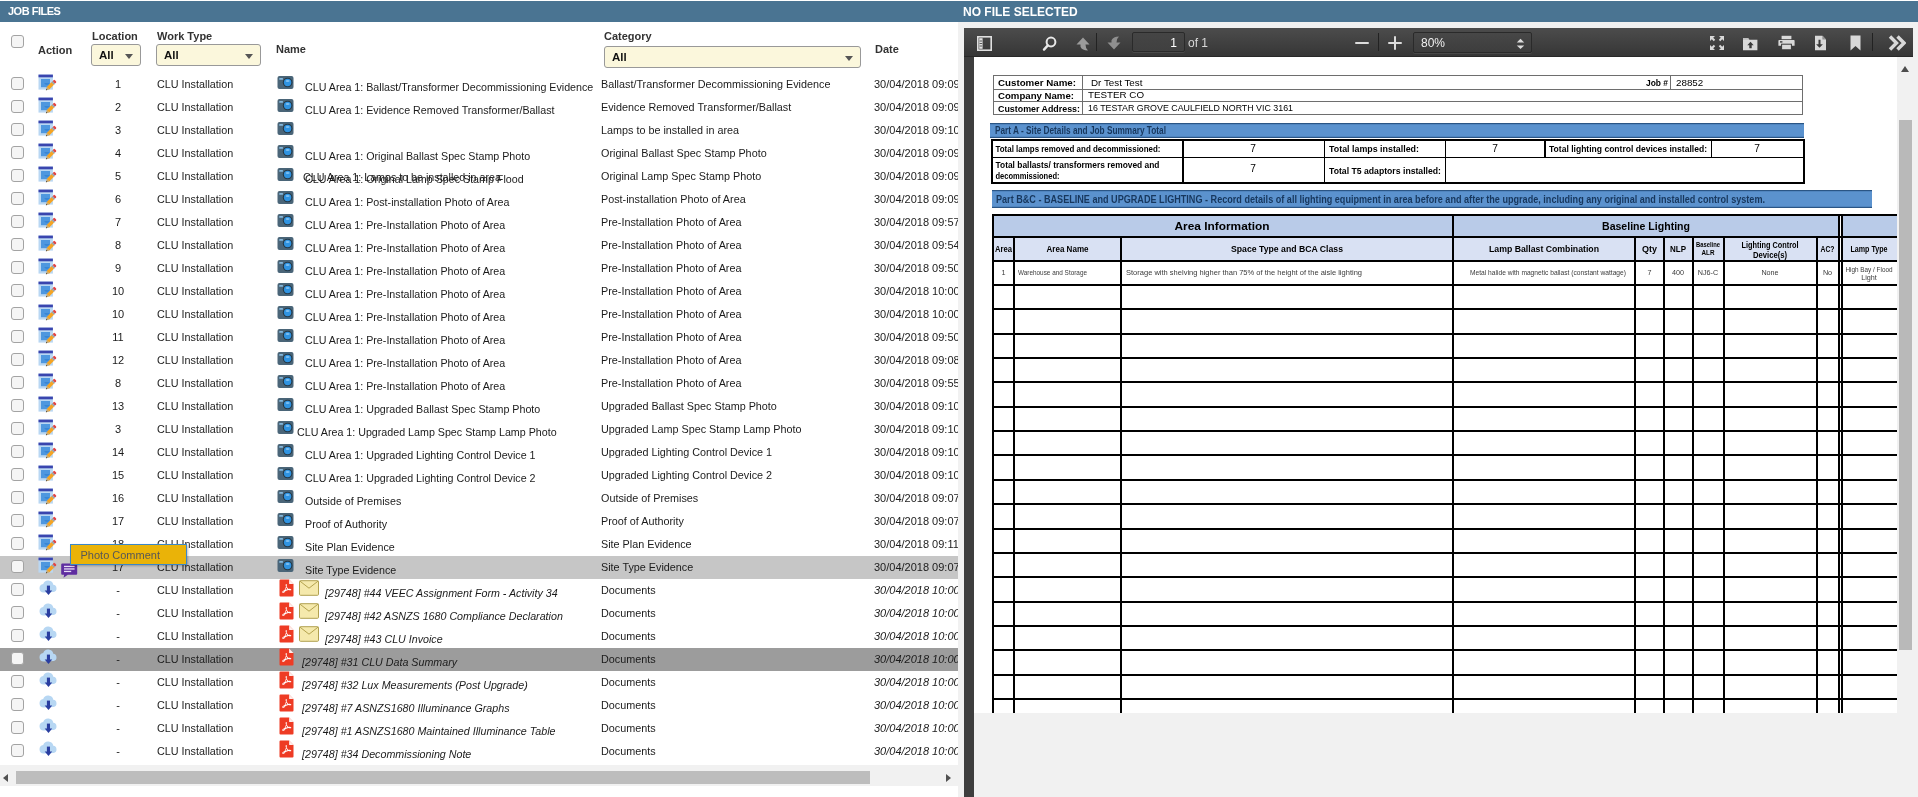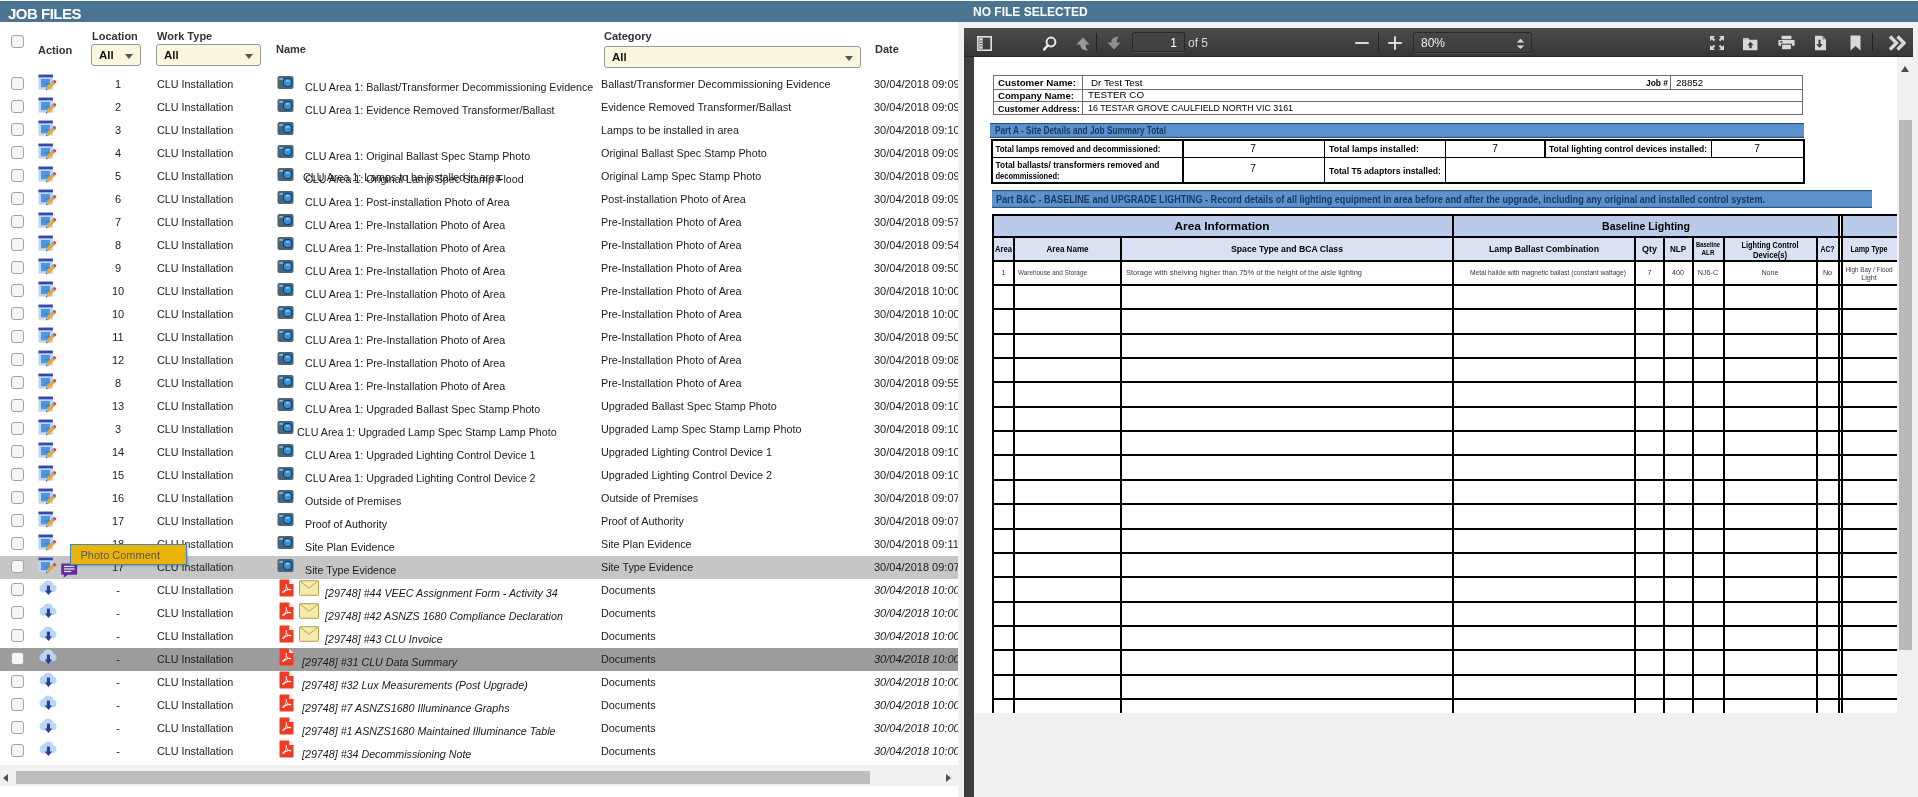--- a/index.html
+++ b/index.html
@@ -39,22 +39,22 @@
 #pginput div{position:absolute;right:7px;top:3px;font-size:12px;color:#fff;}
 #zoombox{position:absolute;left:449px;top:4px;width:119px;height:21px;background:linear-gradient(180deg,#474747,#3d3d3d);
  border:1px solid #2a2a2a;border-radius:2px;box-shadow:0 1px 0 rgba(255,255,255,0.09);}
 #zoombox div{position:absolute;left:7px;top:3px;font-size:12px;color:#f0f0f0;}
 #viewerstrip{position:absolute;left:964px;top:57px;width:10px;height:740px;background:#3e3e3e;}
 #doc{position:absolute;left:974px;top:57px;width:923px;height:656px;background:#fff;overflow:hidden;}
 #vsb{position:absolute;left:1897px;top:57px;width:16px;height:740px;background:#f1f1f1;}
 #vsb .thumb{position:absolute;left:2px;top:63px;width:13px;height:530px;background:#b9b9b9;}
 </style></head><body>
 <div id="topbar">
-    <span style="left:8px;font-size:15px;letter-spacing:-0.5px;">JOB FILES</span>
-    <span style="left:963px;font-size:12px;margin-left:10px;">NO FILE SELECTED</span>
+    <span style="left:8px;font-size:11px;letter-spacing:-0.5px;">JOB FILES</span>
+    <span style="left:963px;font-size:12px;">NO FILE SELECTED</span>
   </div>
 <div id="lp">
 <div class="cb" style="left:11px;top:13px;"></div>
 <div class="hlbl" style="left:38px;top:22px;text-align:right;">Action</div>
 <div class="hlbl" style="left:92px;top:8px;">Location</div>
 <div class="hlbl" style="left:157px;top:8px;">Work Type</div>
 <div class="hlbl" style="left:276px;top:21px;">Name</div>
 <div class="hlbl" style="left:604px;top:8px;">Category</div>
 <div class="hlbl" style="left:875px;top:21px;">Date</div>
 <div class="dd" style="left:91px;top:22px;width:50px;">
@@ -872,21 +872,21 @@
 <svg class="abs" style="left:111px;top:8px;" width="16" height="15" viewBox="0 0 16 15">
 <path d="M1.5 8.5 L8 1.5 L14.5 8.5 H10.5 Q10.5 12.5 13 14.5 Q7 14.5 5.5 10.7 Q5.5 9.5 5.5 8.5z" fill="#9b9b9b"></path>
 </svg>
 <div class="sep" style="left:132px;"></div>
 <svg class="abs" style="left:142px;top:8px;" width="16" height="15" viewBox="0 0 16 15">
 <path d="M1.5 6.5 L8 13.5 L14.5 6.5 H10.5 Q10.5 2.5 13 0.5 Q7 0.5 5.5 4.3 Q5.5 5.5 5.5 6.5z" fill="#8f8f8f"></path>
 </svg>
 <div id="pginput">
       <div>1</div>
     </div>
-<div class="txt" style="left:224px;">of 5</div>
+<div class="txt" style="left:224px;">of 1</div>
 <div class="abs" style="left:391px;top:13.5px;width:14px;height:2.6px;background:#dcdcdc;border-radius:1px;"></div>
 <div class="sep" style="left:414px;"></div>
 <div class="abs" style="left:424px;top:13.5px;width:14px;height:2.6px;background:#dcdcdc;border-radius:1px;"></div>
 <div class="abs" style="left:429.7px;top:7.8px;width:2.6px;height:14px;background:#dcdcdc;border-radius:1px;"></div>
 <div id="zoombox">
       <div>80%</div>
 <svg class="abs" style="left:102px;top:5px;" width="9" height="12" viewBox="0 0 9 12">
 <path d="M0.8 4.4 L4.5 0.8 L8.2 4.4z" fill="#ddd"></path>
         <path d="M0.8 7.4 L4.5 11 L8.2 7.4z" fill="#ddd"></path>
 </svg>

